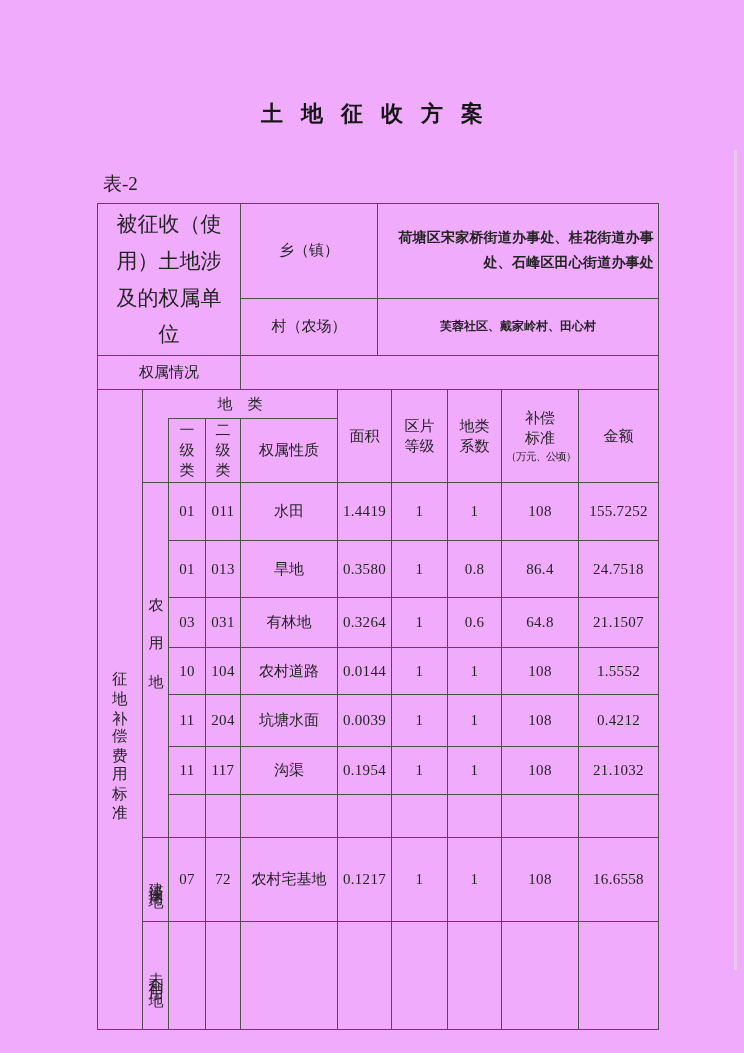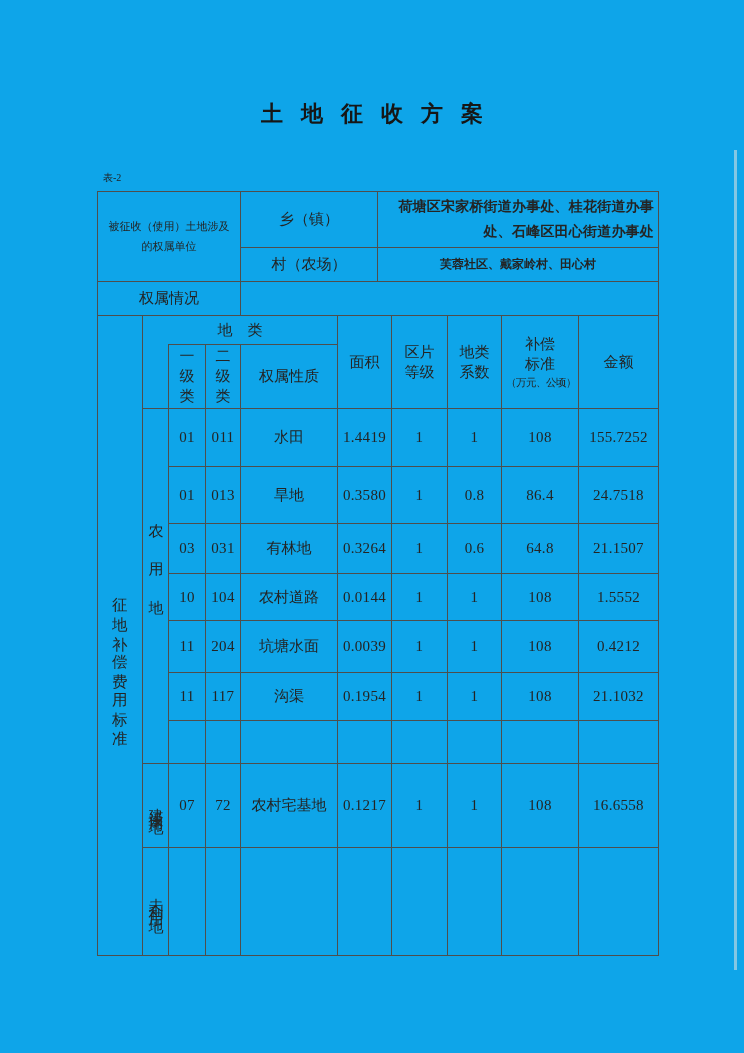--- a/index.html
+++ b/index.html
@@ -1,42 +1,42 @@
 <!DOCTYPE html>
 <html><head>
 <meta charset="utf-8">
 <style>
   * { box-sizing: border-box; }
   html,body { margin:0; padding:0; background:#f4f4f2; }
   .page {
     position: relative;
     width: 744px; height: 1053px;
     margin: 0 auto;
-    background: #0ea5e9;
+    background: #f0abfc;
     font-family: "Liberation Serif", "DejaVu Serif", serif;
     color: #242424;
     overflow: hidden;
   }
   .title {
     margin: 0;
     padding-top: 99px;
     text-align: center;
     font-family: "Liberation Sans", "DejaVu Sans", sans-serif;
     font-size: 22px;
     font-weight: bold;
     color: #161616;
   }
   .title span { letter-spacing: 18px; margin-right: -18px; }
   .meta-row {
     width: 561px;
     margin: 42px 0 6px 97px;
     display: flex;
     justify-content: space-between;
     align-items: flex-end;
-    font-size: 10px;
+    font-size: 19px;
     color: #1f1f1f;
   }
   .meta-row .tbl-label { padding-left: 6px; }
   .meta-row .unit-note { padding-right: 2px; letter-spacing: 0.5px; }
 
   table {
     border-collapse: collapse;
     table-layout: fixed;
     margin-left: 97px;
     width: 561px;
@@ -46,21 +46,21 @@
     text-align: center;
     vertical-align: middle;
     font-size: 15px;
     padding: 2px;
     overflow: hidden;
     color: #242424;
   }
   .t-main { margin-top: -1px; }
 
   
-  .own-unit { line-height: 1.75; padding: 2px 10px; font-size: 11px; }
+  .own-unit { line-height: 1.75; padding: 2px 10px; font-size: 21px; }
   .own-twp-val {
     text-align: right;
     font-size: 14px;
     line-height: 1.75;
     padding: 3px 4px 3px 8px;
     letter-spacing: 0.2px;
     font-weight: bold;
   }
   .own-vil-val { font-size: 12px; font-weight: bold; }
 

